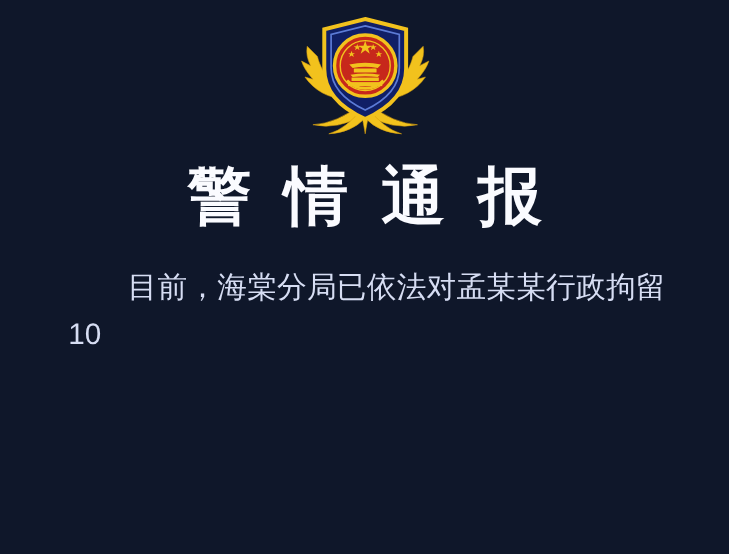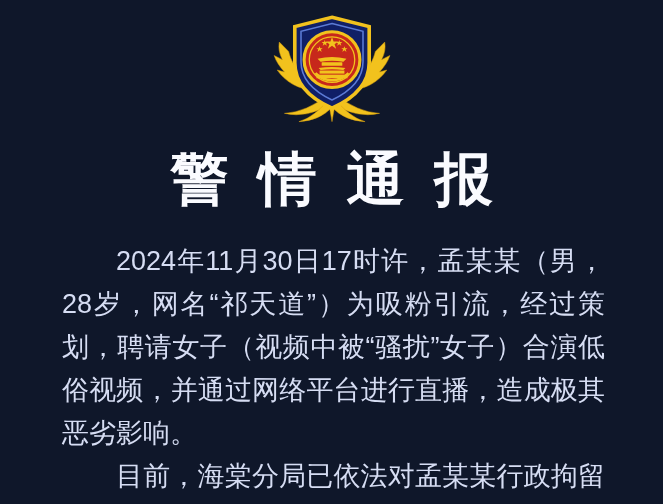--- a/index.html
+++ b/index.html
@@ -84,17 +84,16 @@
         <rect x="90" y="121" width="60" height="7"></rect>
       </g>
 
       <path d="M88,118 A44,44 0 0,0 152,118" fill="none" stroke="#F2C21D" stroke-width="5"></path>
     </svg>
   </div>
 
   <h1 class="title">警情通报</h1>
 
   <div class="body">
-    <p>2024年11月30日17时许，孟某某（男，28岁，网名“祁天道”）为吸粉引流，经过策划，聘请女子（视频中被“骚扰”女子）合演低俗视频，并通过网络平台进行直播，造成极其恶劣影响。</p>
     <p>目前，海棠分局已依法对孟某某行政拘留10</p>
   </div>
 
 </div>
 
 </body></html>

